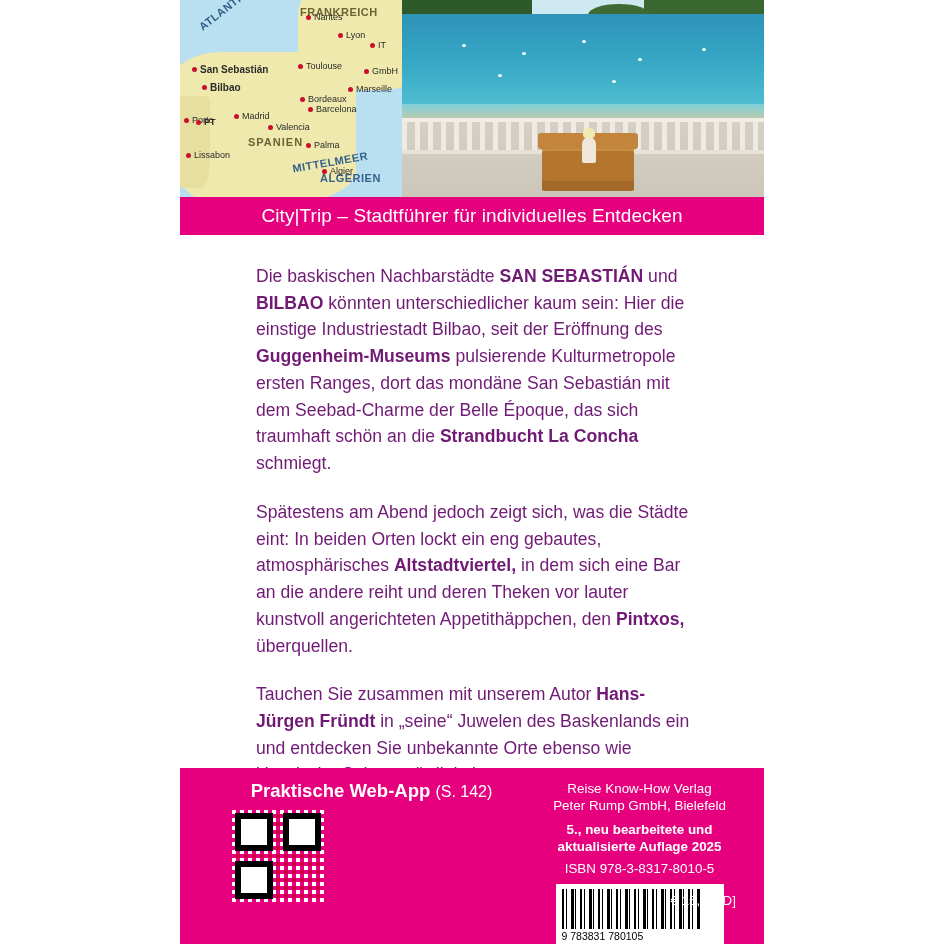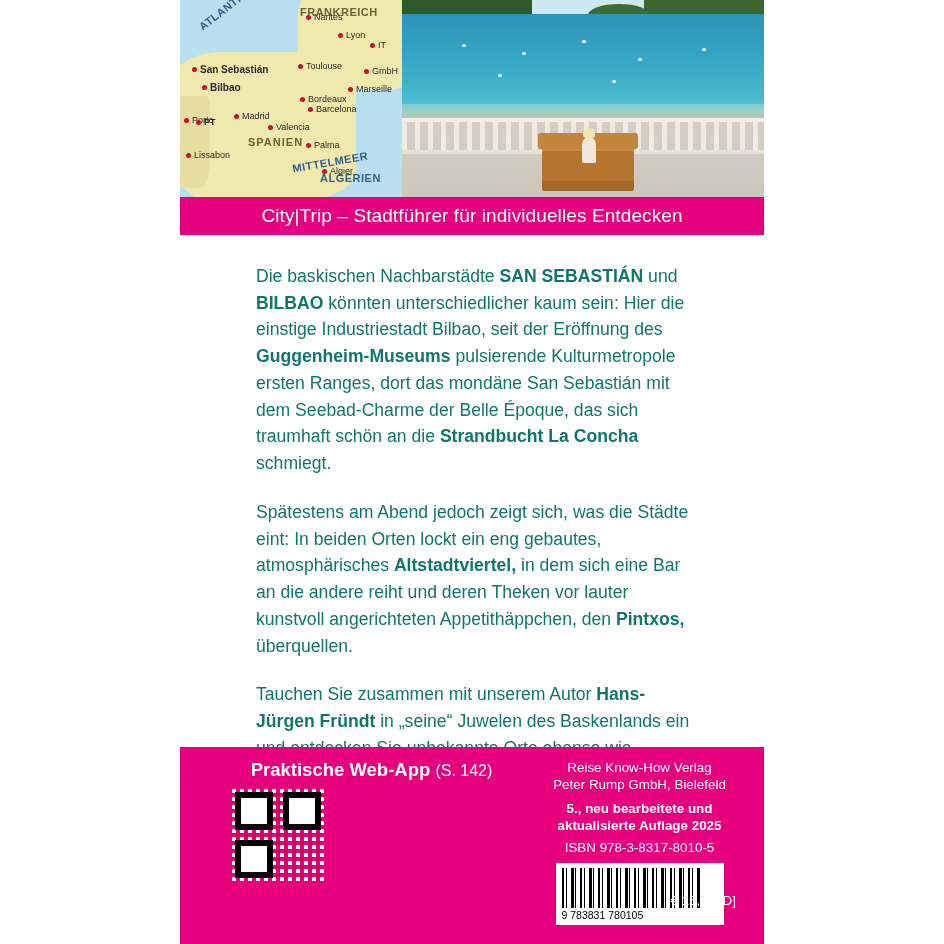--- a/index.html
+++ b/index.html
@@ -165,21 +165,21 @@
     display: flex;
     align-items: center;
     justify-content: center;
     font-size: 19px;
     letter-spacing: .1px;
   }
 
   
   .blurb {
     padding: 28px 72px 0 76px;
-    color: #0f766e;
+    color: #701a75;
     font-size: 17.6px;
     line-height: 1.52;
   }
   .blurb p { margin: 0 0 22px 0; }
   .blurb b { font-weight: bold; }
 
   
   .walks-box {
     margin: 6px 40px 0 40px;
     border: 2px solid #e6007e;
@@ -190,21 +190,21 @@
     font-weight: bold;
   }
   .walks-box .pages { font-weight: normal; font-size: 16px; }
 
   
   .bottom {
     position: absolute;
     left: 0;
     bottom: 0;
     width: 584px;
-    height: 197px;
+    height: 176px;
     background: #e6007e;
     color: #ffffff;
   }
   .bottom-inner {
     display: flex;
     padding: 12px 26px 0 26px;
     gap: 10px;
   }
   .left-col { width: 330px; }
   .webapp-title {

